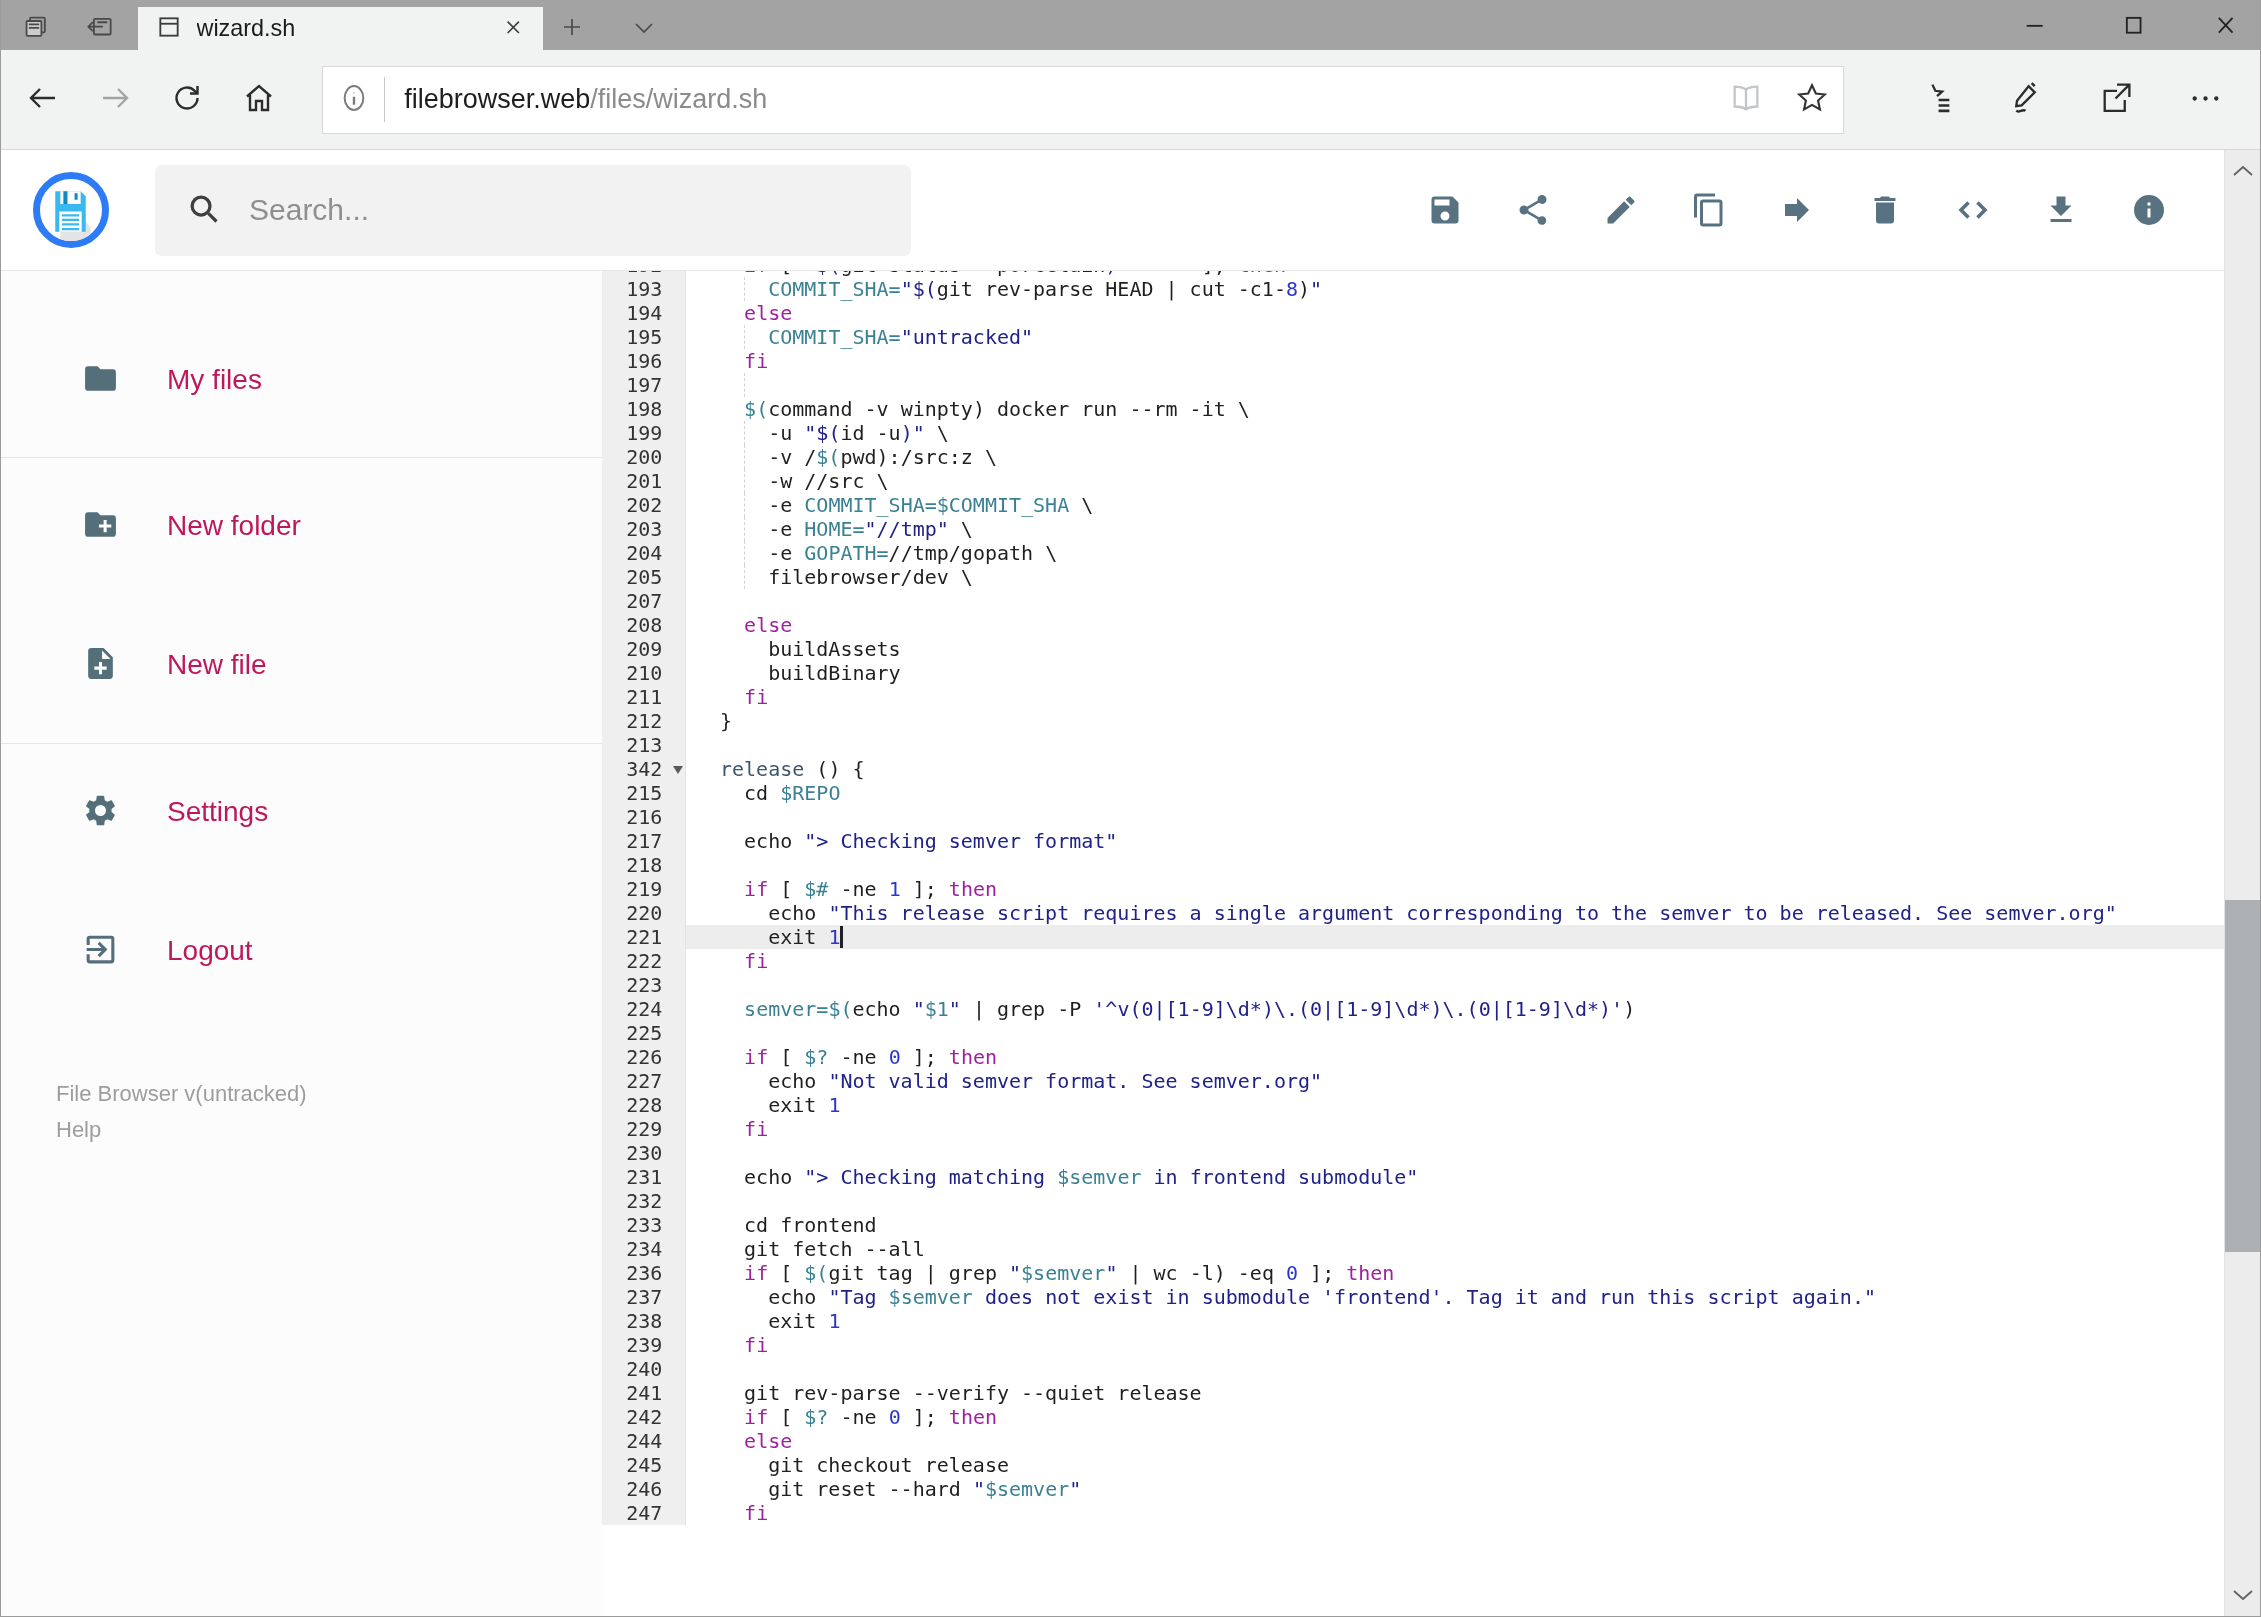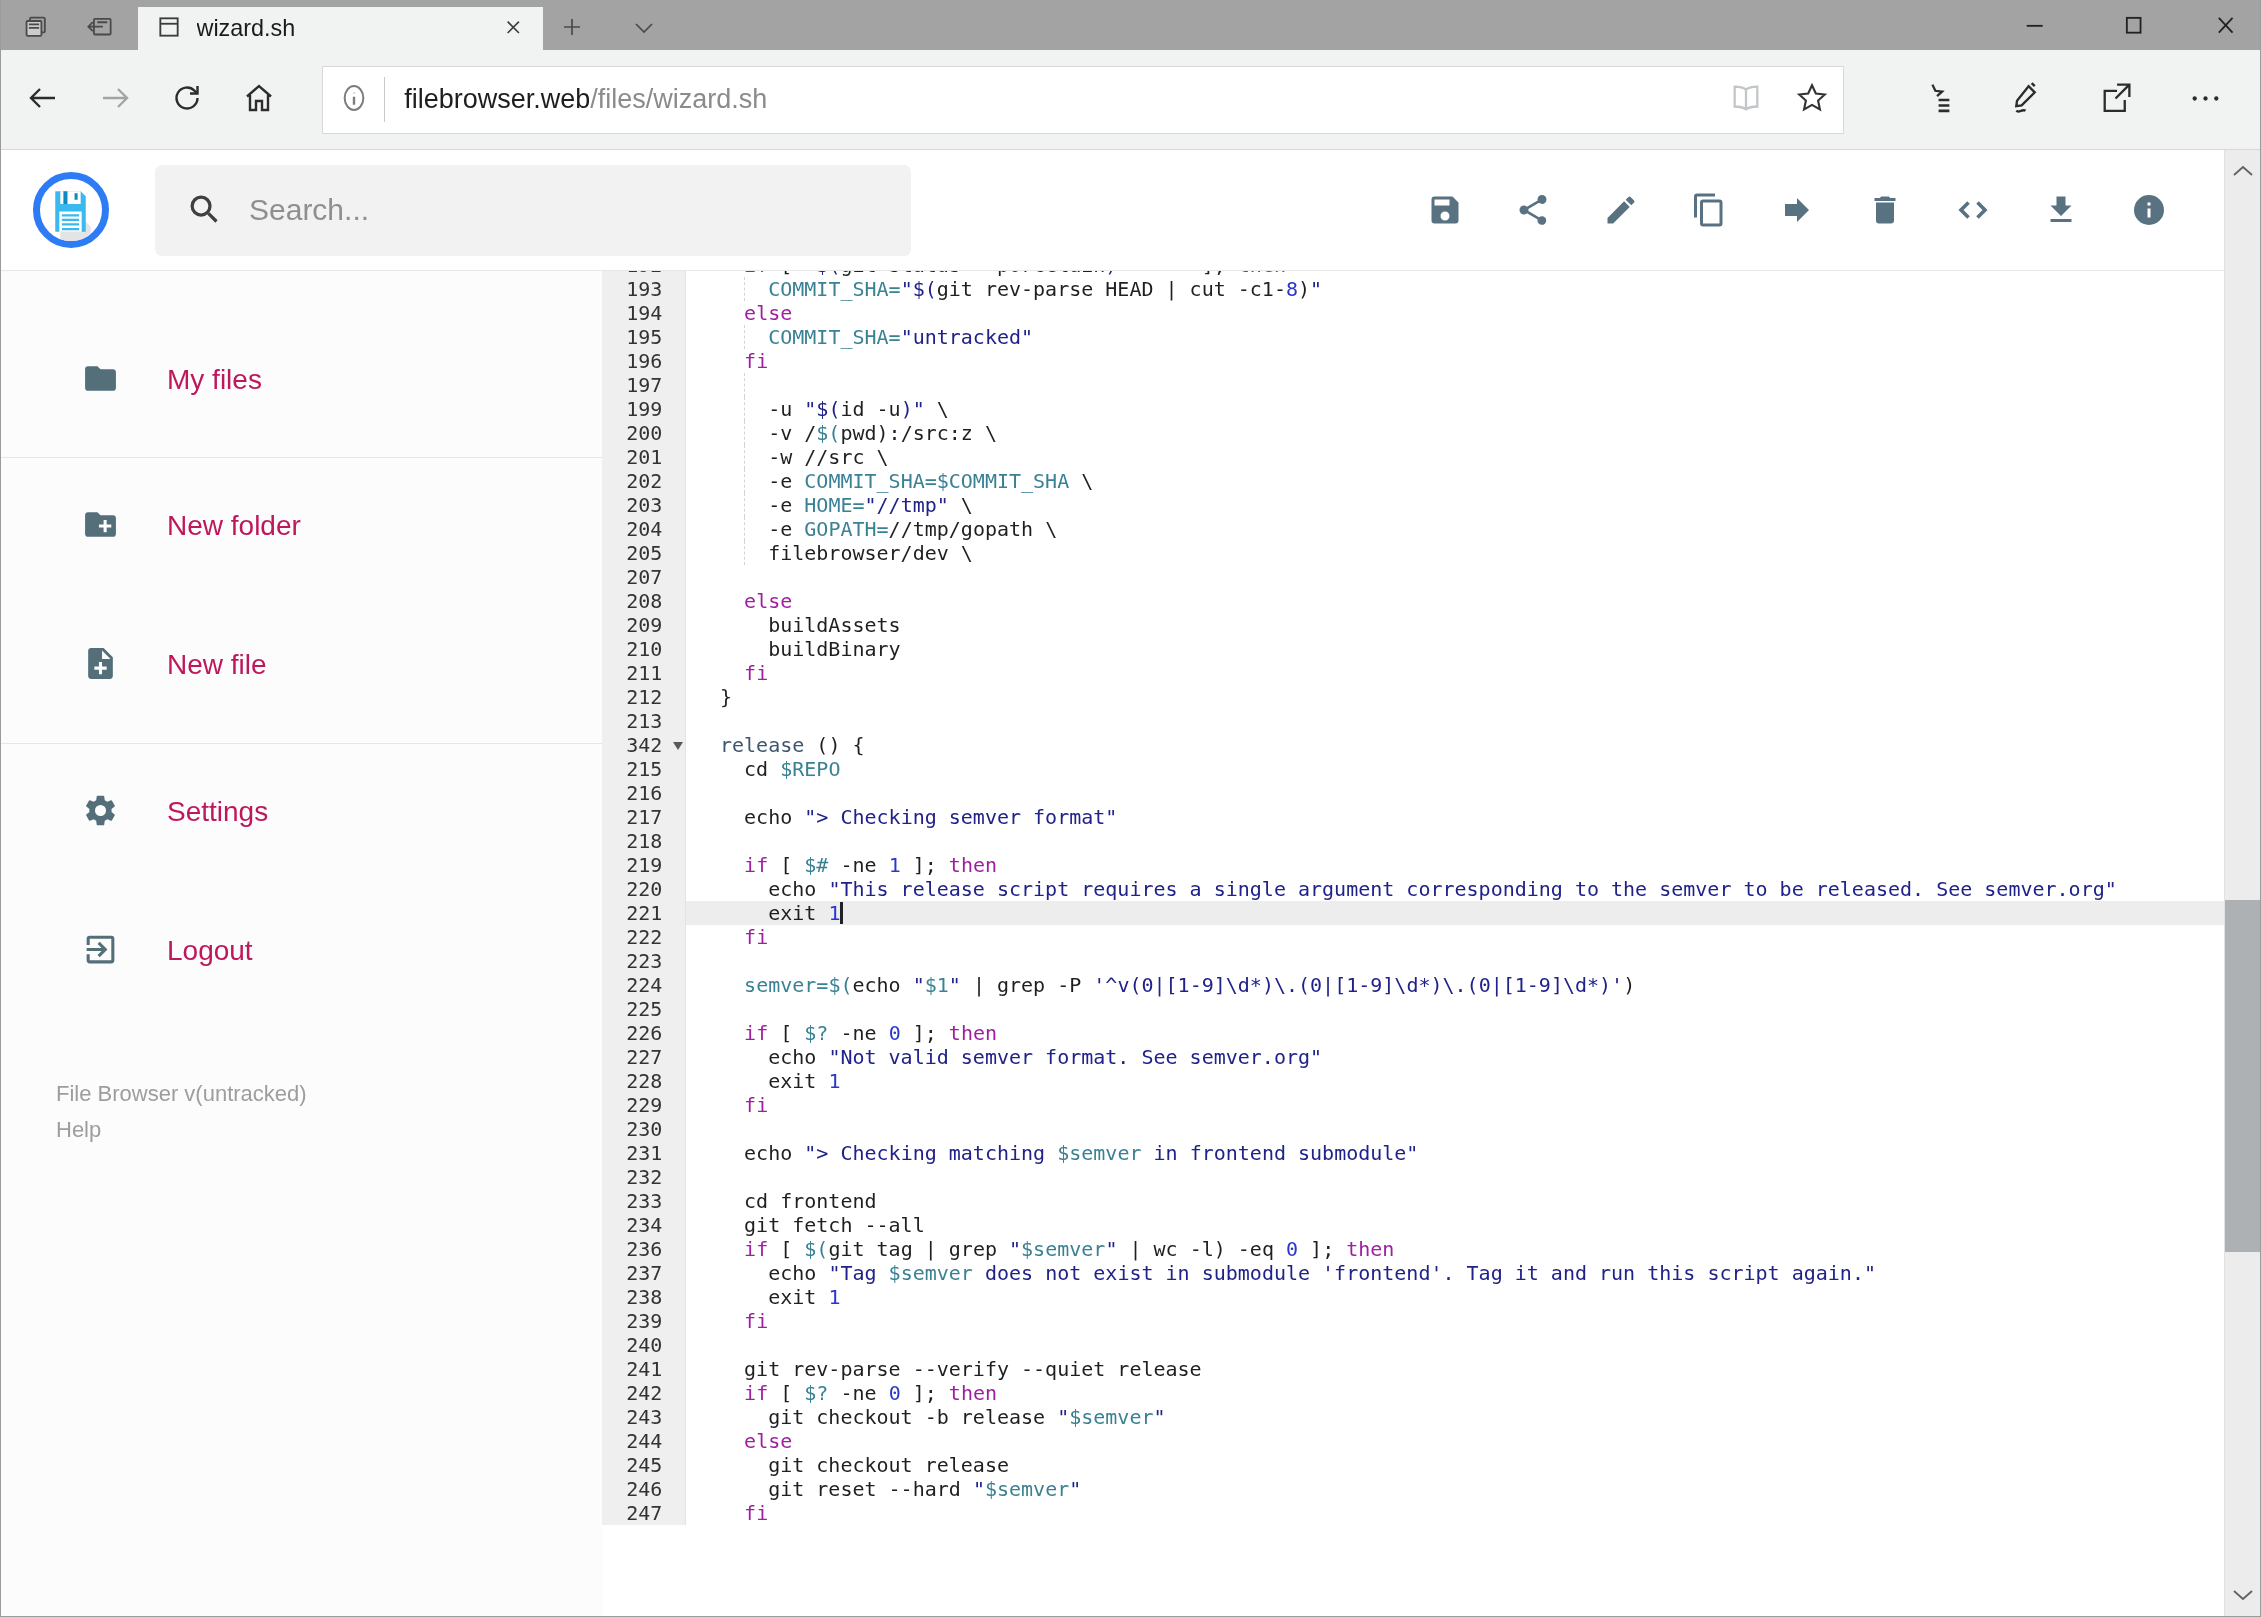--- a/index.html
+++ b/index.html
@@ -337,20 +337,24 @@
               </div>
               <div class="crow">
                 <div class="ln">196</div>
                 <div class="cd"><span class="tk-p">  </span><span class="tk-k">fi</span></div>
               </div>
               <div class="crow">
                 <div class="ln">197</div>
                 <div class="cd g"></div>
               </div>
               <div class="crow">
+                <div class="ln">198</div>
+                <div class="cd"><span class="tk-p">  </span><span class="tk-v">$(</span><span class="tk-p">command -v winpty) docker run --rm -it \</span></div>
+              </div>
+              <div class="crow">
                 <div class="ln">199</div>
                 <div class="cd g"><span class="tk-p">    -u </span><span class="tk-s">"$(</span><span class="tk-p">id -u</span><span class="tk-s">)"</span><span class="tk-p"> \</span></div>
               </div>
               <div class="crow">
                 <div class="ln">200</div>
                 <div class="cd g"><span class="tk-p">    -v /</span><span class="tk-v">$(</span><span class="tk-p">pwd):/src:z \</span></div>
               </div>
               <div class="crow">
                 <div class="ln">201</div>
                 <div class="cd g"><span class="tk-p">    -w //src \</span></div>
@@ -503,24 +507,20 @@
                 <div class="ln">240</div>
                 <div class="cd"></div>
               </div>
               <div class="crow">
                 <div class="ln">241</div>
                 <div class="cd"><span class="tk-p">  git rev-parse --verify --quiet release</span></div>
               </div>
               <div class="crow">
                 <div class="ln">242</div>
                 <div class="cd"><span class="tk-p">  </span><span class="tk-k">if</span><span class="tk-p"> [ </span><span class="tk-v">$?</span><span class="tk-p"> -ne </span><span class="tk-n">0</span><span class="tk-p"> ]; </span><span class="tk-k">then</span></div>
-              </div>
-              <div class="crow">
-                <div class="ln">243</div>
-                <div class="cd"><span class="tk-p">    git checkout -b release </span><span class="tk-s">"</span><span class="tk-v">$semver</span><span class="tk-s">"</span></div>
               </div>
               <div class="crow">
                 <div class="ln">244</div>
                 <div class="cd"><span class="tk-p">  </span><span class="tk-k">else</span></div>
               </div>
               <div class="crow">
                 <div class="ln">245</div>
                 <div class="cd"><span class="tk-p">    git checkout release</span></div>
               </div>
               <div class="crow">

